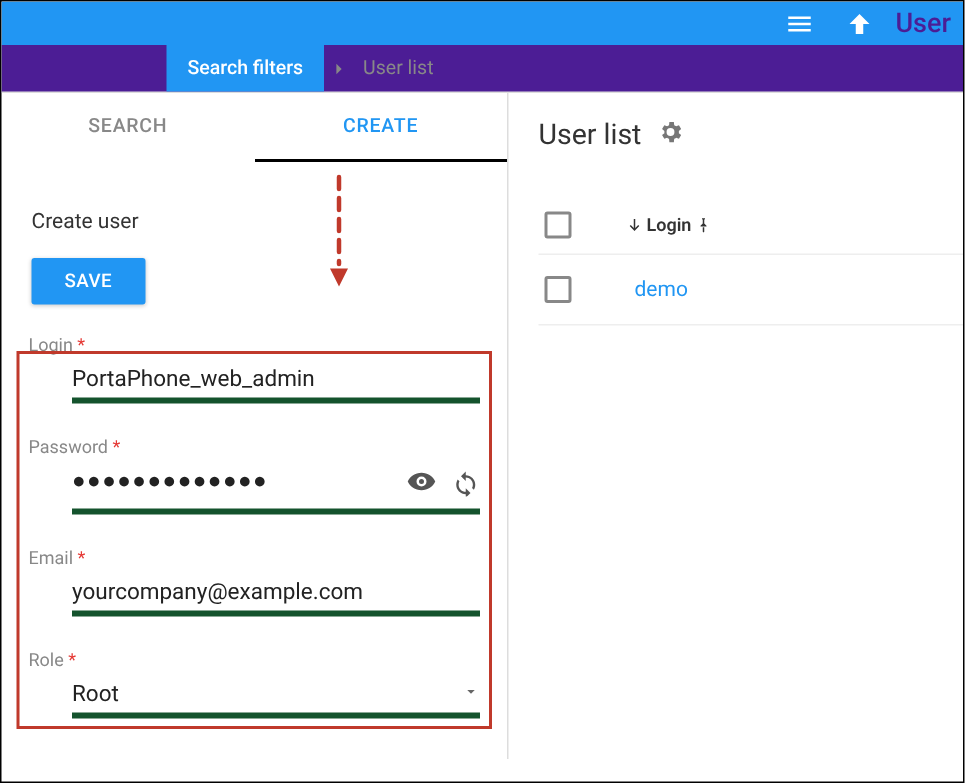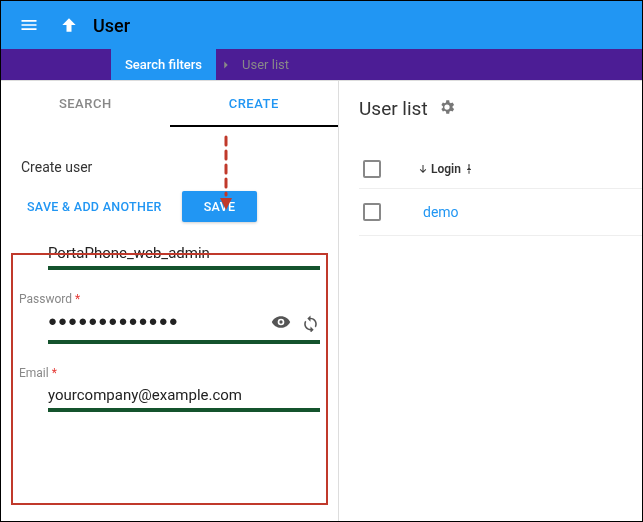--- a/index.html
+++ b/index.html
@@ -8,25 +8,26 @@
     font-family: Roboto, Arial, sans-serif;
     background: #fff;
     width: 643px;
     height: 522px;
     overflow: hidden;
     position: relative;
     border: 1px solid #000;
   }
   .topbar {
     background: #2196f3;
-    height: 48px;
+    height: 29px;
     display: flex;
     align-items: center;
     padding: 0 8px;
-    color: #000000;
+    color: #4c1d95;
+    justify-content: flex-end;
   }
   .icon-btn {
     width: 40px;
     height: 40px;
     display: flex;
     align-items: center;
     justify-content: center;
     cursor: pointer;
   }
   .icon-btn svg { fill: #fff; }
@@ -269,25 +270,25 @@
     </div>
     <div class="tab-body">
       <div class="arrow-wrap">
         <svg width="14" height="76" viewBox="0 0 14 76">
           <line x1="7" y1="2" x2="7" y2="60" stroke="#c0392b" stroke-width="3" stroke-dasharray="8,6" stroke-linecap="round"></line>
           <path d="M7 75 L1 63 L13 63 Z" fill="#c0392b"></path>
         </svg>
       </div>
       <div class="form-title">Create user</div>
       <div class="btn-row">
-        <div class="flat-btn">SAVE &amp; ADD ANOTHER</div>
         <div class="raised-btn">SAVE</div>
       </div>
       <div class="fields">
         <div class="field">
+          <div class="field-label"><span>Login</span> <span class="req">*</span></div>
           <div class="field-value">
               <span class="val">PortaPhone_web_admin</span>
             </div>
         </div>
         <div class="field">
           <div class="field-label"><span>Password</span> <span class="req">*</span></div>
           <div class="field-value">
             <span class="val" style="letter-spacing:1px">●●●●●●●●●●●●●</span>
             <span class="field-icons">
               <span><svg width="20" height="20" viewBox="0 0 24 24">
@@ -298,20 +299,29 @@
                   </svg></span>
             </span>
           </div>
         </div>
         <div class="field">
           <div class="field-label"><span>Email</span> <span class="req">*</span></div>
           <div class="field-value">
               <span class="val">yourcompany@example.com</span>
             </div>
         </div>
+        <div class="field">
+          <div class="field-label"><span>Role</span> <span class="req">*</span></div>
+          <div class="field-value">
+            <span class="val">Root</span>
+            <span class="dropdown-arrow"><svg width="12" height="12" viewBox="0 0 24 24">
+                  <path d="M7 10l5 5 5-5z"></path>
+                </svg></span>
+          </div>
+        </div>
       </div>
       <div class="highlight-box"></div>
     </div>
   </div>
 
   <div class="right">
     <div class="panel-title-row">
       <div class="panel-title">User list</div>
       <span class="gear">
         <svg width="18" height="18" viewBox="0 0 24 24">

